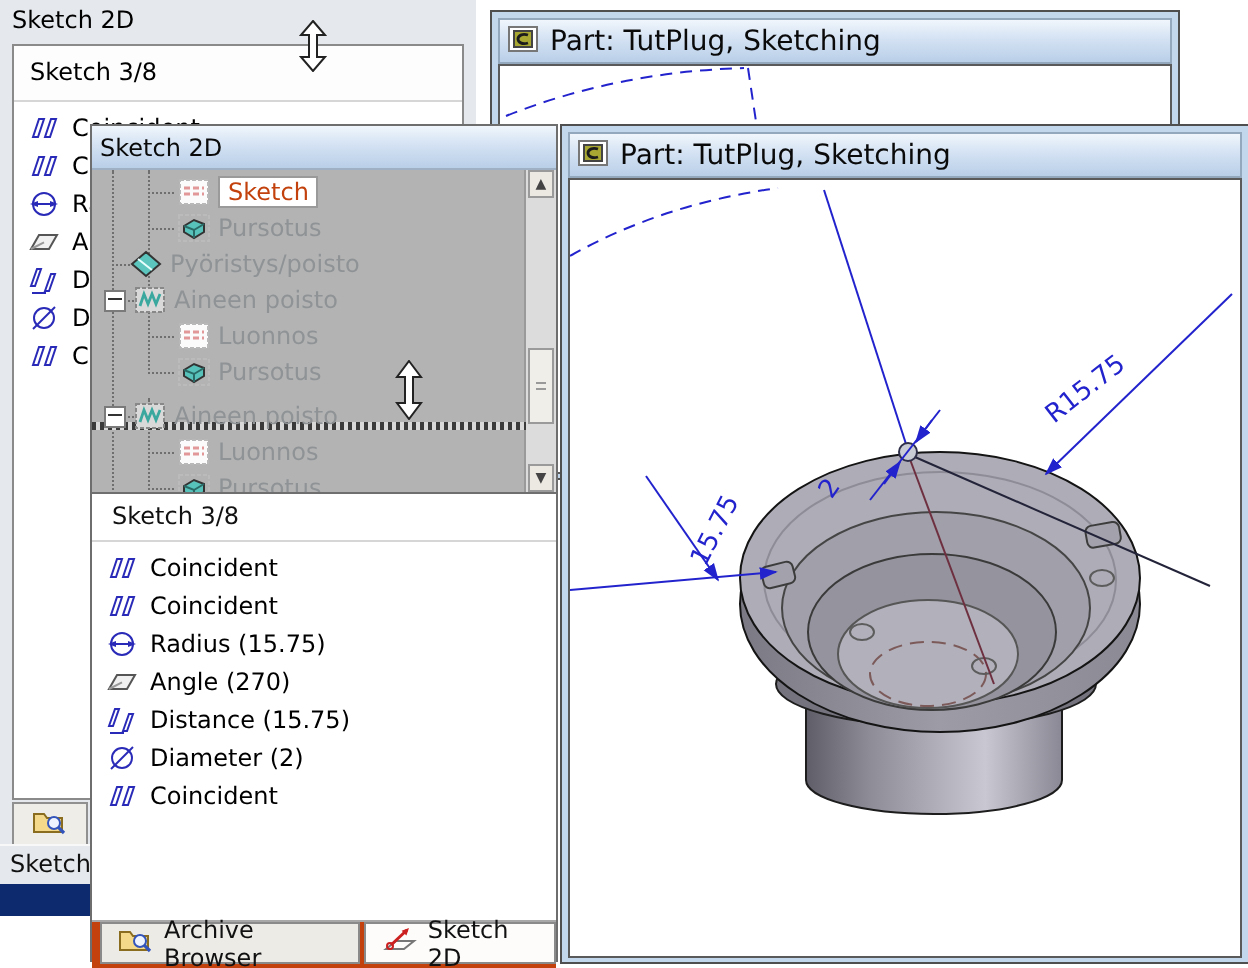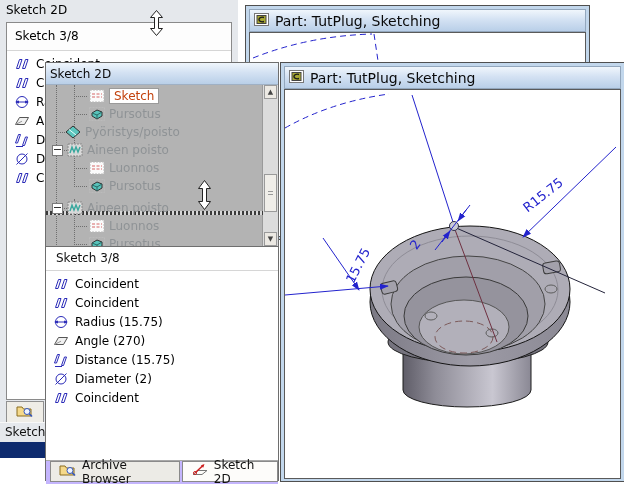--- a/index.html
+++ b/index.html
@@ -44,21 +44,21 @@
   .dot-h{position:absolute;height:1px;border-top:1px dotted #6f6f6f;}
   .tree-sep{position:absolute;left:0;right:15px;height:4px;background:repeating-linear-gradient(90deg,#3a3a3a 0 2px,#d8d8d8 2px 4px);}
   
   .sbar{position:absolute;right:0;top:0;width:15px;height:161px;background:#dcdcdc;border-left:1px solid #9a9a9a;}
   .sbtn{position:absolute;left:1px;width:13px;height:14px;background:#ece9e3;border:1px solid #9a9a9a;box-sizing:border-box;
         display:flex;align-items:center;justify-content:center;font-size:7px;color:#444;}
   .sthumb{position:absolute;left:1px;top:89px;width:13px;height:38px;background:#f0eee9;border:1px solid #9a9a9a;box-sizing:border-box;}
   .sthumb::after{content:"";position:absolute;left:3px;right:3px;top:16px;height:1px;background:#999;box-shadow:0 3px 0 #999;}
   .ft-sechead{height:23px;line-height:22px;padding-left:10px;background:#fff;border-bottom:1px solid #d6d6d6;font-size:12px;}
   .ft-list{height:186px;background:#fff;}
-  .ft-tabs{height:24px;background:#c4b5fd;display:flex;align-items:flex-start;padding-left:4px;gap:2px;border-top:1px solid #a8a8a8;}
+  .ft-tabs{height:24px;background:#c2410c;display:flex;align-items:flex-start;padding-left:4px;gap:2px;border-top:1px solid #a8a8a8;}
   .tab{height:21px;display:flex;align-items:center;gap:5px;padding:0 8px;border:1px solid #8a8a8a;border-top-width:1px;
        font-size:12px;background:#fdfcfa;box-sizing:border-box;}
   .tab.active{background:#ecebe6;}
 
   
   .dim{position:absolute;color:#2323cd;font-size:13px;font-weight:500;white-space:nowrap;transform-origin:center;}
 
   .cursor{pointer-events:none;}
 </style>
 </head>

